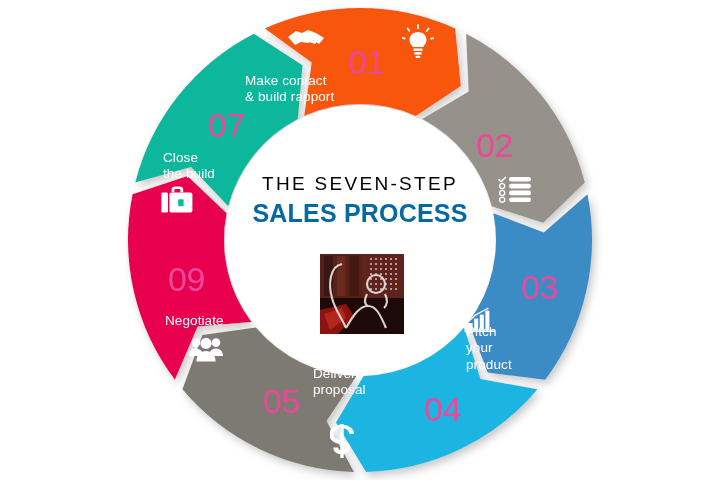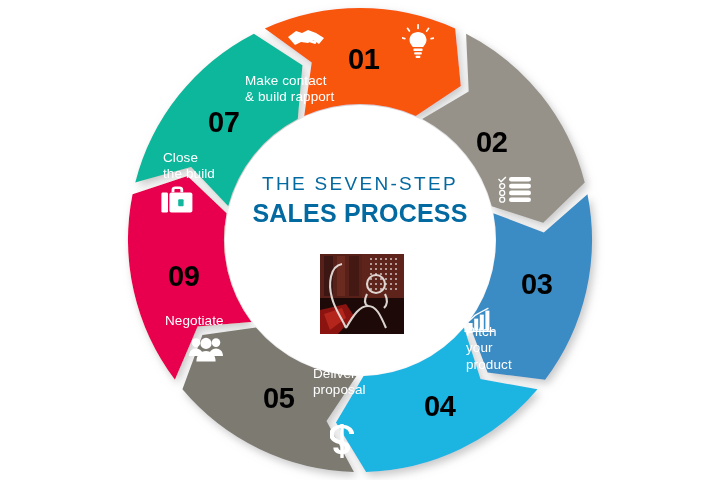--- a/index.html
+++ b/index.html
@@ -28,24 +28,24 @@
     font-family: "Liberation Sans", sans-serif;
     font-size: 13.5px;
     line-height: 1.22;
     letter-spacing: 0.1px;
     white-space: pre-line;
     text-align: left;
     pointer-events: none;
   }
   .seg-num {
     position: absolute;
-    color: #000000;
-    font-family: "Liberation Sans", sans-serif;
-    font-weight: bold;
-    font-size: 29px;
+    color: #ec4899;
+    font-family: "Liberation Sans", sans-serif;
+    font-weight: normal;
+    font-size: 34px;
     letter-spacing: -0.5px;
     pointer-events: none;
   }
   .seg-icon {
     position: absolute;
     pointer-events: none;
   }
   #center-hub {
     position: absolute;
     left: 225px;
@@ -57,21 +57,21 @@
     box-shadow: 0 0 0 0 rgba(0,0,0,0);
     display: flex;
     flex-direction: column;
     align-items: center;
   }
   #title-kicker {
     margin-top: 68px;
     font-family: "Liberation Sans", sans-serif;
     font-size: 19px;
     letter-spacing: 2.3px;
-    color: #0369a1;
+    color: #000000;
     white-space: nowrap;
   }
   #title-main {
     margin-top: 4px;
     font-family: "Liberation Sans", sans-serif;
     font-weight: bold;
     font-size: 25px;
     letter-spacing: 0.2px;
     color: #0369a1;
     white-space: nowrap;

